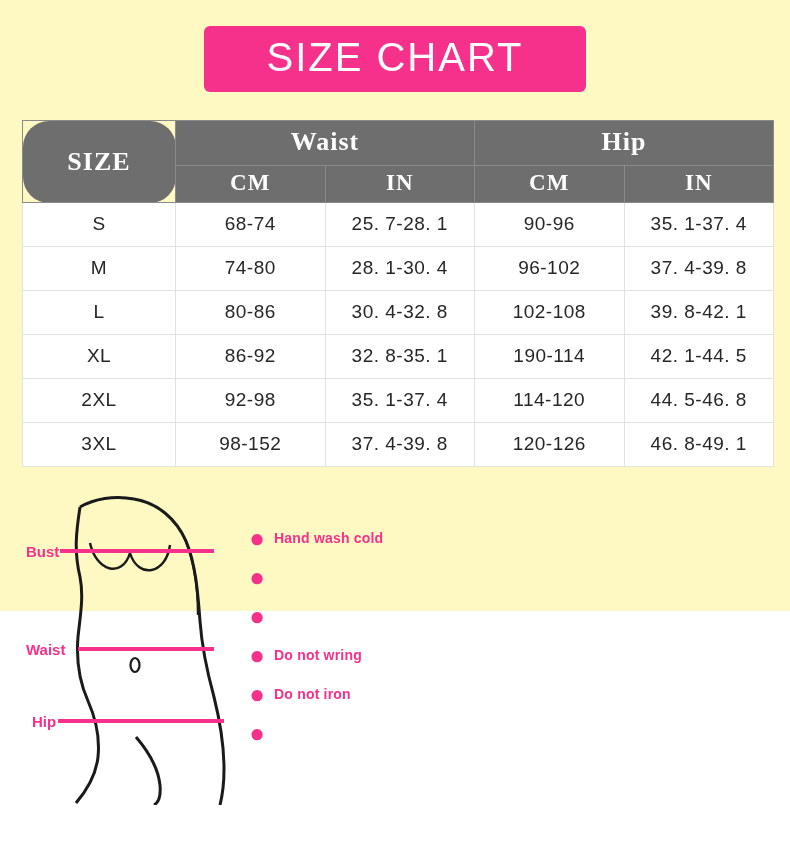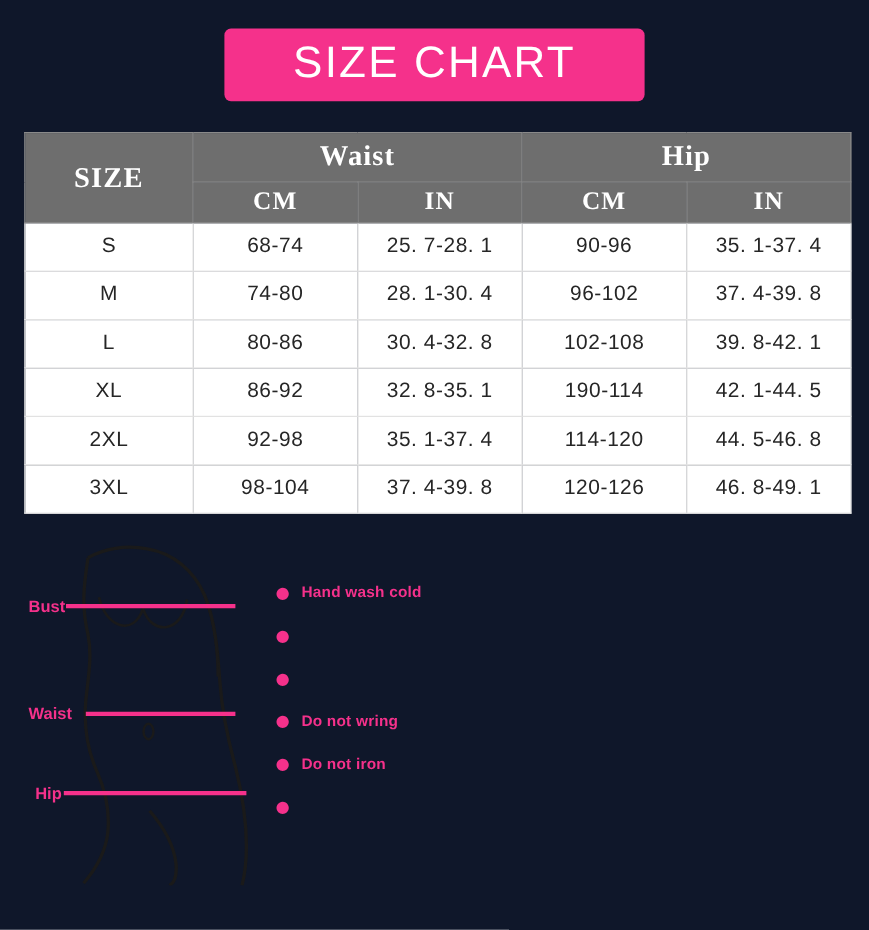--- a/index.html
+++ b/index.html
@@ -9,22 +9,22 @@
   body {
     width: 790px;
     height: 845px;
     background: #ffffff;
     font-family: "Liberation Sans", sans-serif;
     overflow: hidden;
   }
   .page {
     position: relative;
     width: 790px;
-    height: 845px;
-    background: #0f172a;
+    height: 611px;
+    background: #fef9c3;
   }
 
   
   .title-wrap {
     display: flex;
     justify-content: center;
     padding-top: 26px;
   }
   .title-banner {
     background: #f5318b;
@@ -137,21 +137,21 @@
 <div class="page">
 
   <div class="title-wrap">
     <div class="title-banner">SIZE CHART</div>
   </div>
 
   <div class="table-wrap">
     <table class="size-chart">
       <thead>
         <tr>
-          <th class="size-head" rowspan="2" style="width:150px;">SIZE</th>
+          <th class="size-head" rowspan="2" style="width:150px;border-radius:26px;">SIZE</th>
           <th class="group-head" colspan="2" style="width:298px;">Waist</th>
           <th class="group-head" colspan="2" style="width:298px;">Hip</th>
         </tr>
         <tr>
           <th class="unit-head">CM</th>
           <th class="unit-head">IN</th>
           <th class="unit-head">CM</th>
           <th class="unit-head">IN</th>
         </tr>
       </thead>
@@ -186,21 +186,21 @@
         </tr>
         <tr>
           <td class="size-col">2XL</td>
           <td>92-98</td>
           <td>35. 1-37. 4</td>
           <td>114-120</td>
           <td>44. 5-46. 8</td>
         </tr>
         <tr>
           <td class="size-col">3XL</td>
-          <td>98-104</td>
+          <td>98-152</td>
           <td>37. 4-39. 8</td>
           <td>120-126</td>
           <td>46. 8-49. 1</td>
         </tr>
       </tbody>
     </table>
   </div>
 
   <div class="bottom">
 

